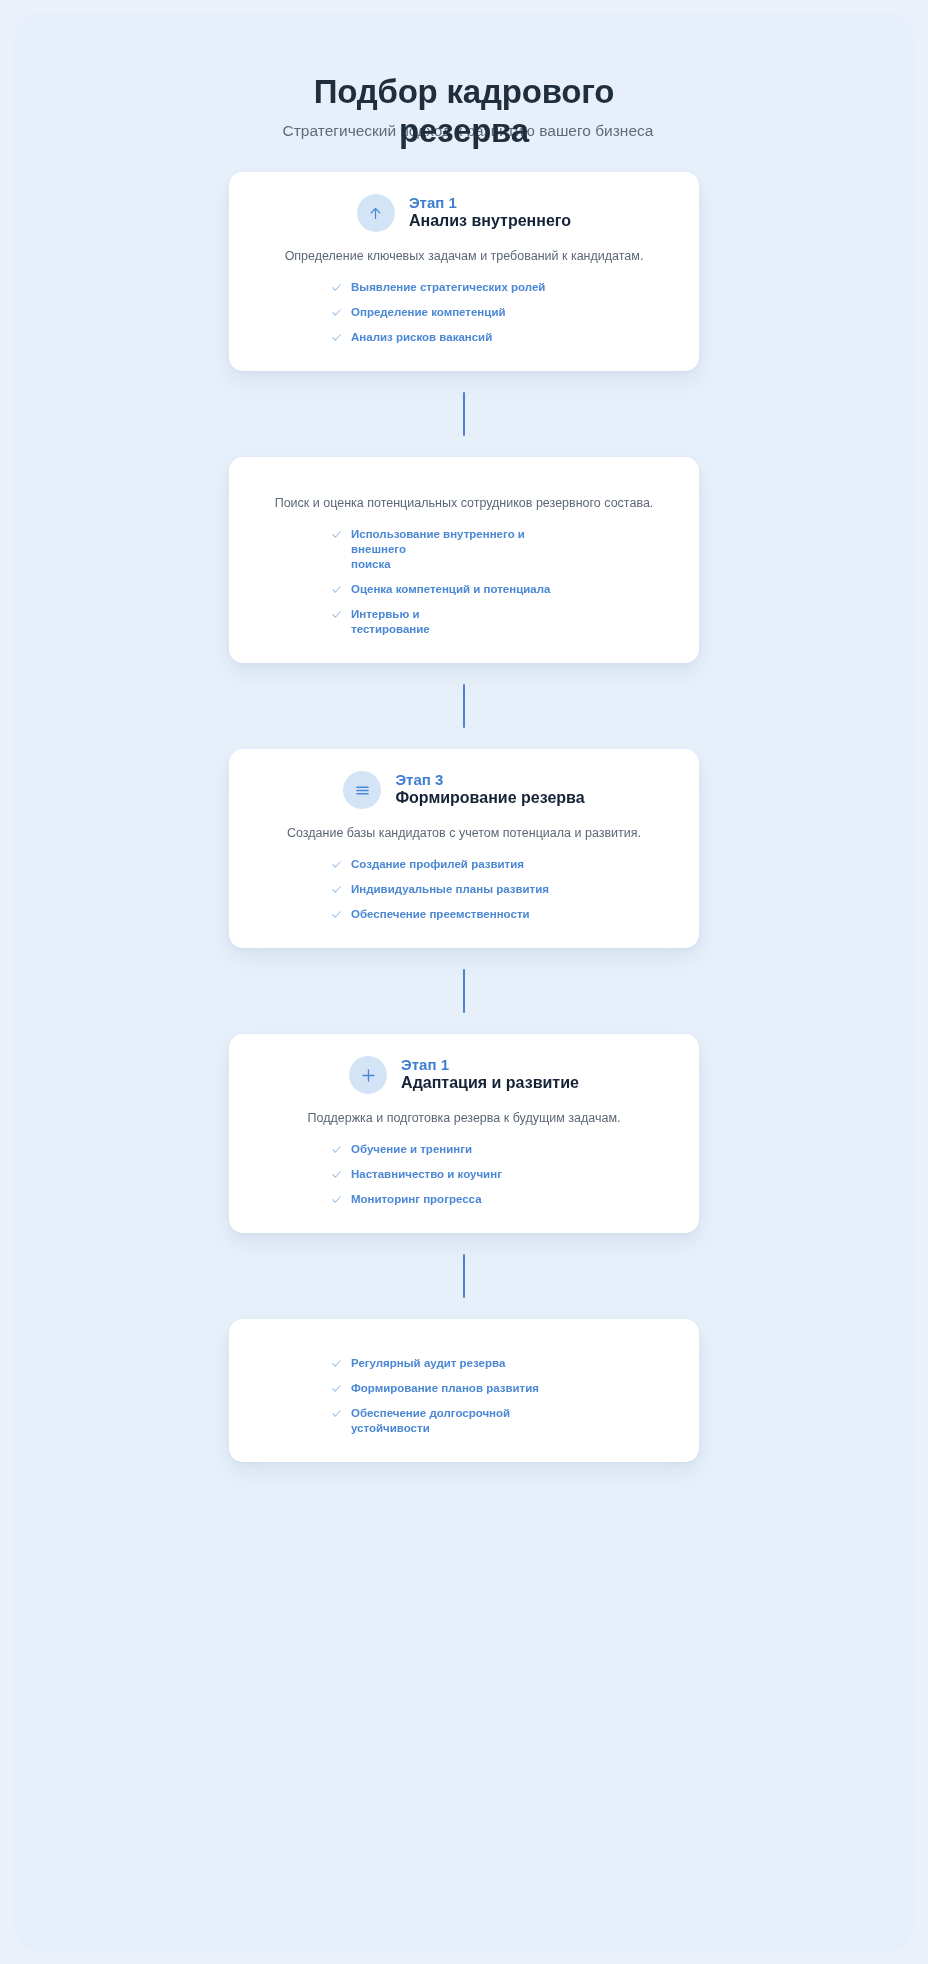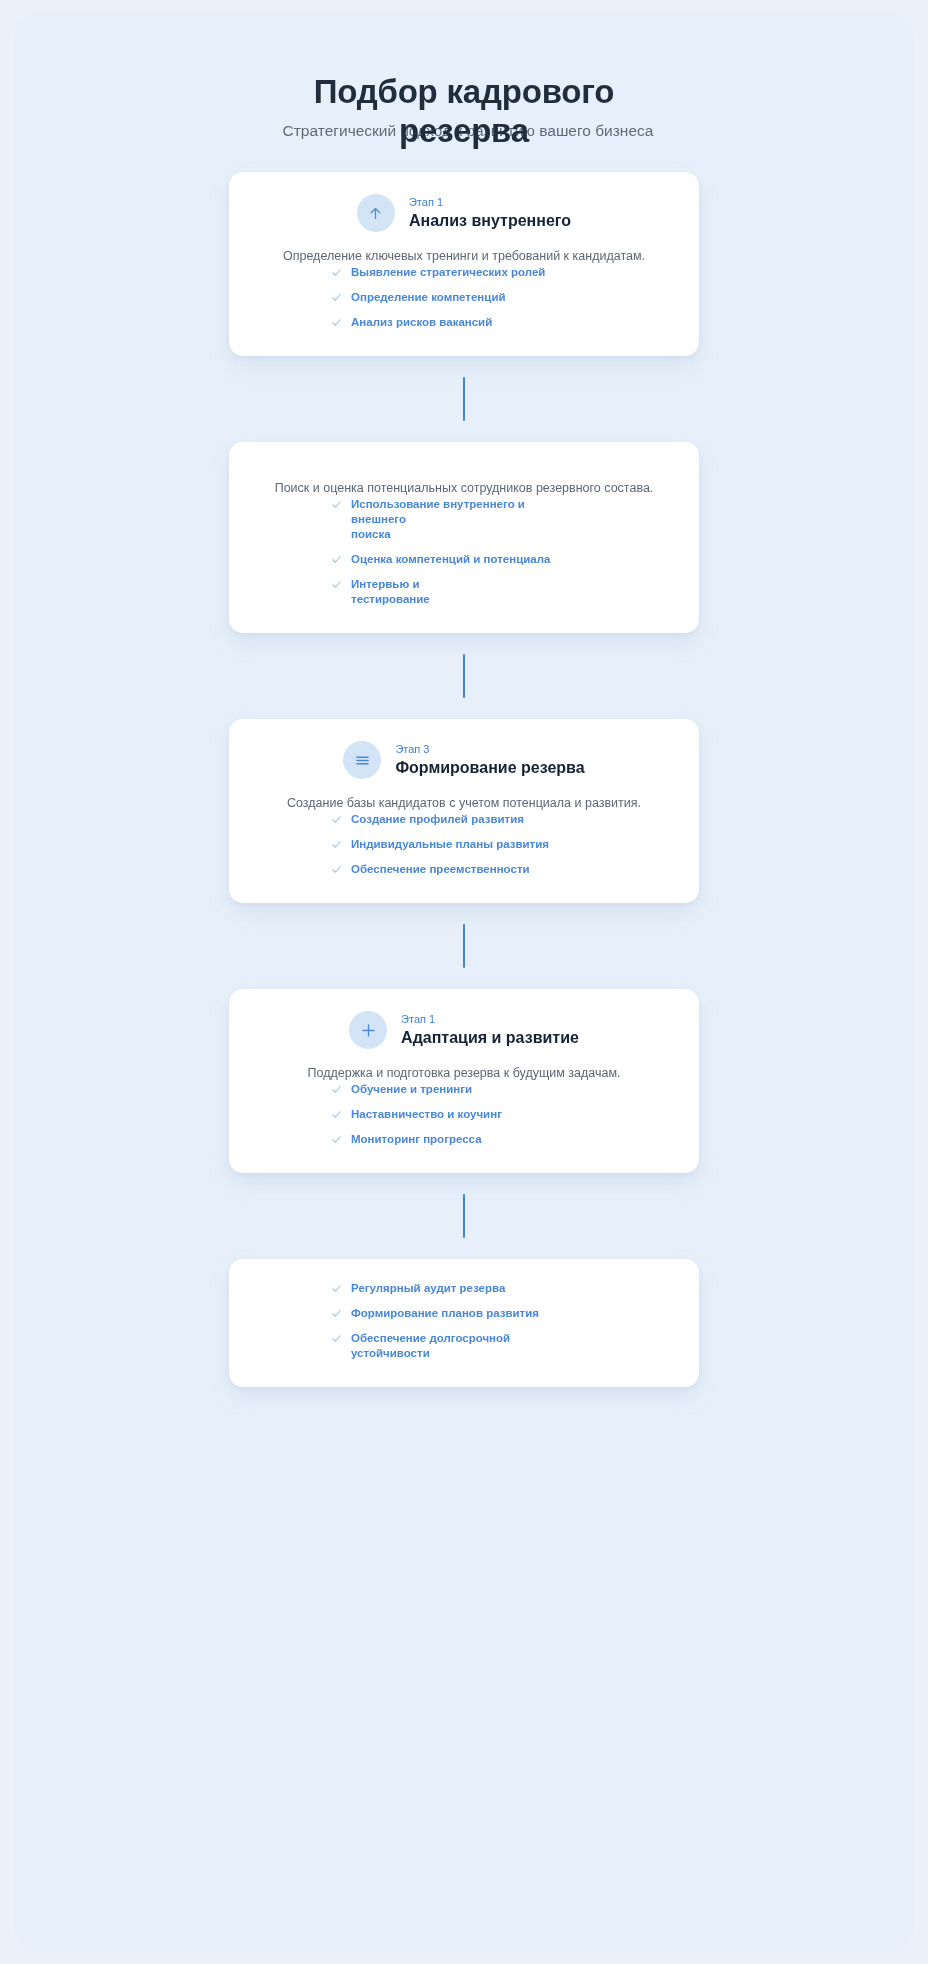--- a/index.html
+++ b/index.html
@@ -66,41 +66,42 @@
   .badge{
     width:38px;height:38px;
     border-radius:50%;
     background:#d3e4f7;
     display:flex;align-items:center;justify-content:center;
     flex:0 0 38px;
   }
   .badge svg{display:block;}
   .head-text{display:flex;flex-direction:column;justify-content:center;}
   .stage{
-    font-size:11px;
+    font-size:15px;
     color:#3f7fd0;
-    font-weight:normal;
+    font-weight:bold;
     line-height:15px;
     margin-bottom:1px;
   }
   .card-title{
     font-size:16px;
     font-weight:bold;
     color:#162236;
     line-height:20px;
     white-space:nowrap;
   }
   .desc{
     margin-top:16px;
     font-size:12.5px;
     color:#5c6775;
     text-align:center;
     line-height:17px;
   }
   .bullets{
+    margin-top:15px;
     display:flex;
     flex-direction:column;
     gap:10px;
     align-items:flex-start;
     padding-left:76px;
   }
   .bullet{
     display:flex;
     align-items:flex-start;
     gap:9px;
@@ -143,21 +144,21 @@
             <svg width="17" height="17" viewBox="0 0 24 24" fill="none" stroke="#4a87d4" stroke-width="1.7" stroke-linecap="round" stroke-linejoin="round">
               <polyline points="6,11 12,5 18,11"></polyline>
               <line x1="12" y1="7" x2="12" y2="19"></line>
             </svg>
           </span>
           <span class="head-text">
             <span class="stage">Этап 1</span>
             <span class="card-title">Анализ внутреннего</span>
           </span>
         </div>
-        <div class="desc">Определение ключевых тренинги и требований к кандидатам.</div>
+        <div class="desc">Определение ключевых задачам и требований к кандидатам.</div>
         <div class="bullets">
           <div class="bullet">
             <span class="check">
               <svg width="11" height="11" viewBox="0 0 24 24" fill="none" stroke="currentColor" stroke-width="2.4" stroke-linecap="round" stroke-linejoin="round">
                 <polyline points="4,12.5 9.5,18 20,6"></polyline>
               </svg>
             </span>
             <span class="bullet-label">Выявление стратегических ролей</span>
           </div>
           <div class="bullet">

